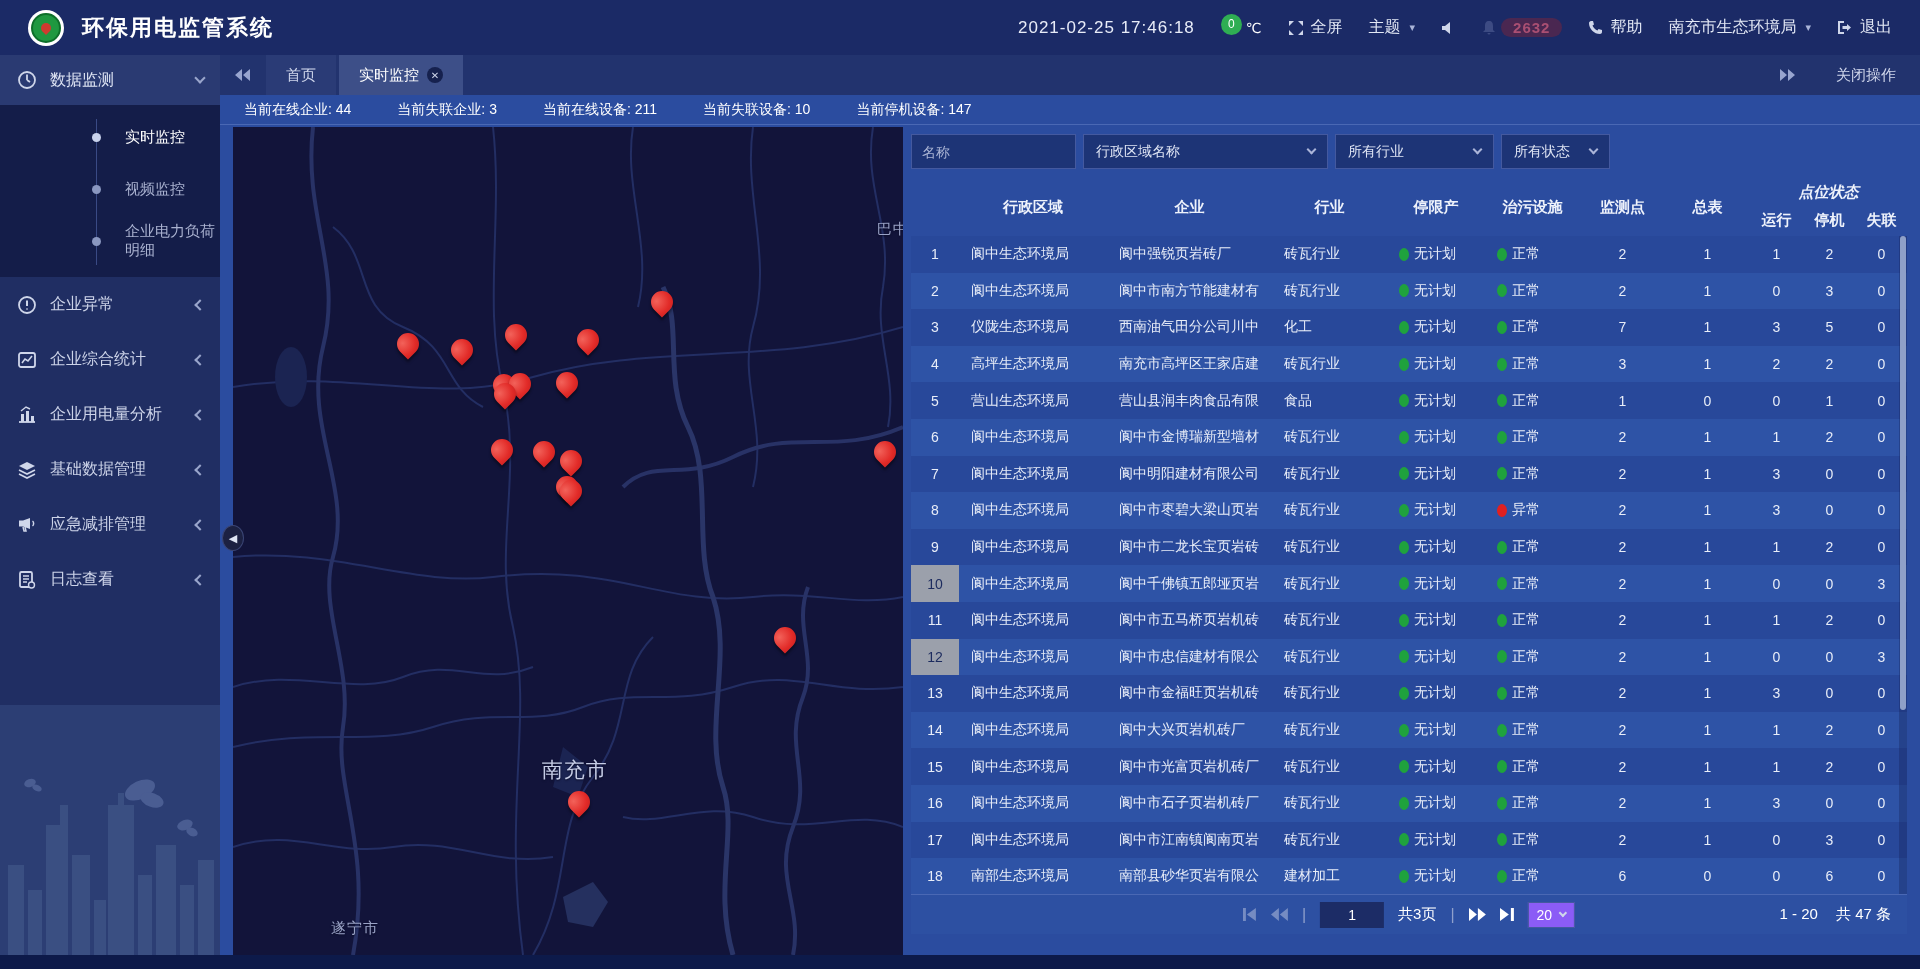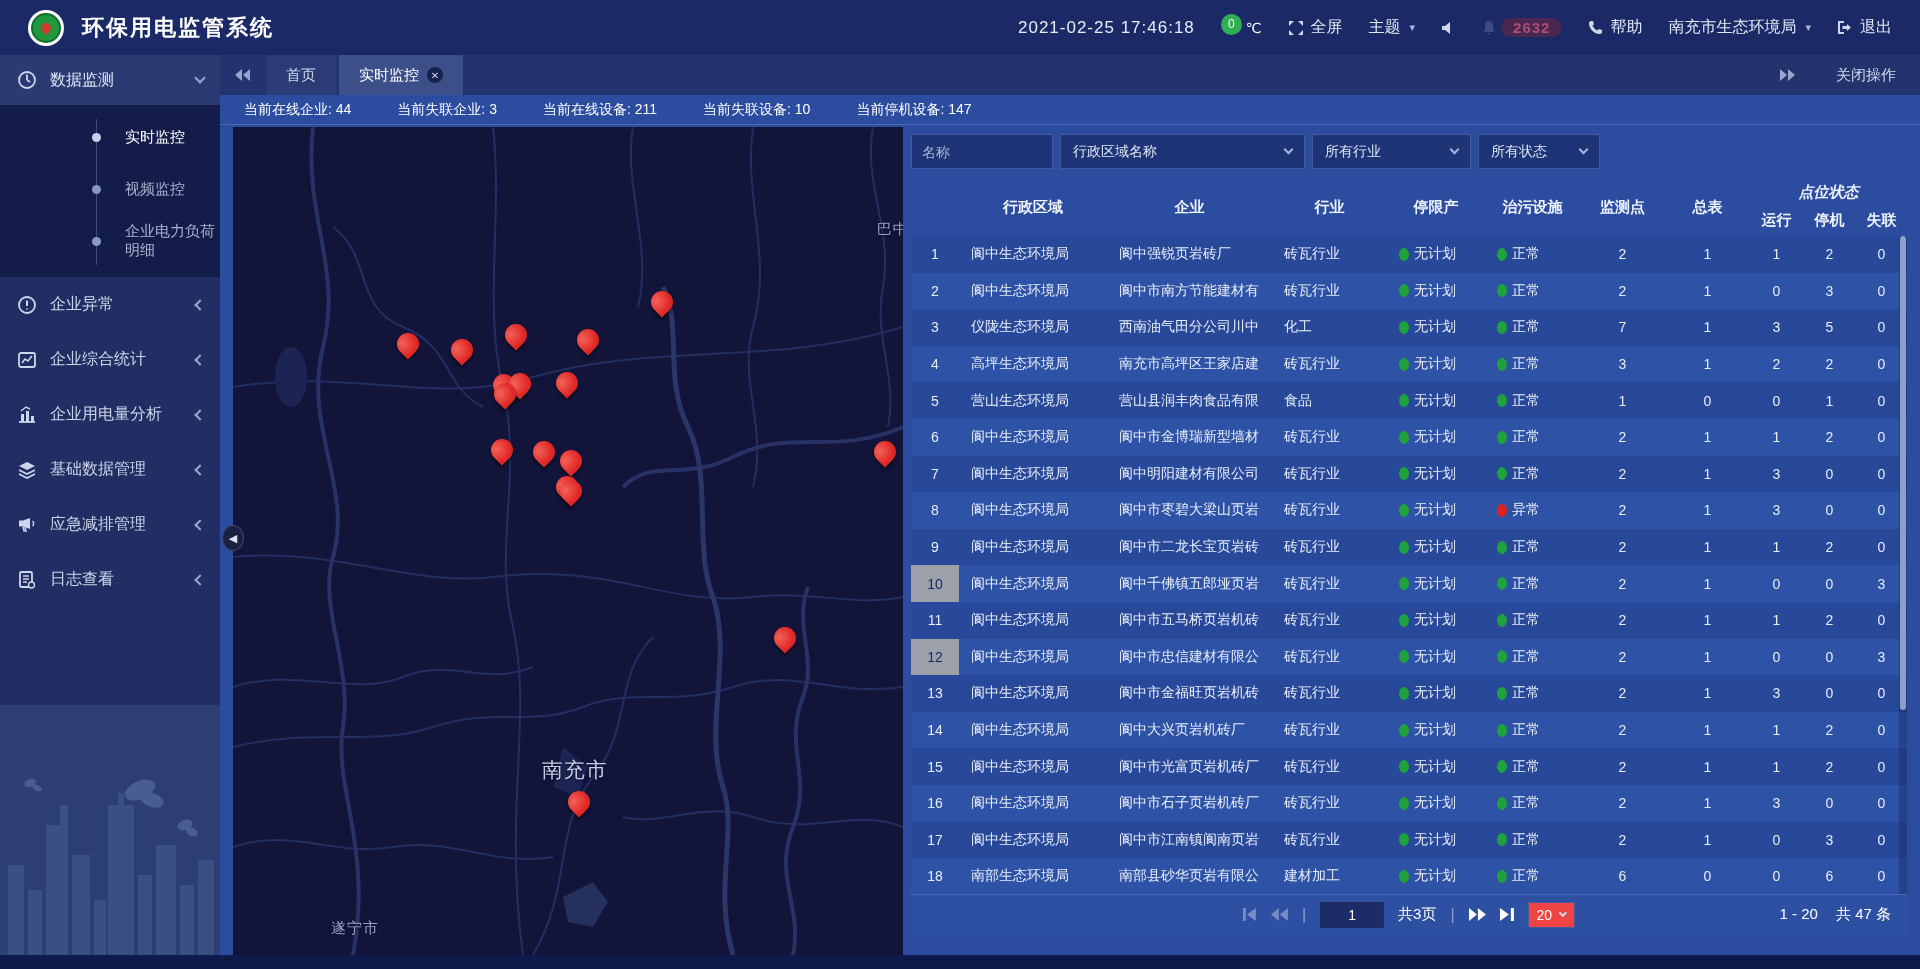--- a/index.html
+++ b/index.html
@@ -80,21 +80,21 @@
     background:radial-gradient(circle at 35% 30%, #f2625a, #e22b28 60%, #c21d1d);
     border-radius:50% 50% 50% 0; transform:rotate(-45deg);
     box-shadow:-2px 2px 3px rgba(0,0,0,.45); cursor:pointer; }
   .collapse-handle { position:absolute; left:2px; top:400px; width:22px; height:26px; background:#1c2142;
     border:1px solid #3a4574; border-radius:50%; color:#dfe5f4; font-size:11px;
     display:flex; align-items:center; justify-content:center; cursor:pointer; z-index:5; }
 
   
   .right-panel { flex:1; min-width:0; display:flex; flex-direction:column; position:relative; }
   .filter-row { display:flex; gap:7px; margin:7px 0 9px 0; flex:none; }
-  .f-input { width:142px; height:35px; background:#1d3476; border:1px solid #44599f; color:#cfd6ea;
+  .f-input { width:165px; height:35px; background:#1d3476; border:1px solid #44599f; color:#cfd6ea;
     font-size:14px; padding:0 10px; font-family:inherit; }
   .f-input::placeholder { color:#aab4d4; }
   .f-select { height:35px; background:#1d3476; border:1px solid #44599f; color:#dfe5f4; font-size:14px;
     display:flex; align-items:center; justify-content:space-between; padding:0 12px; cursor:pointer; }
   .f-select .chev { width:7px; height:7px; border-color:#aab4d8; transform:rotate(45deg); margin-top:-4px; }
 
   .table-wrap { flex:1; min-height:0; display:flex; flex-direction:column; overflow:hidden; position:relative; }
   .thead { display:grid; grid-template-columns:48px 148px 165px 115px 98px 95px 85px 85px 53px 53px 51px;
     grid-template-rows:26px 32px; flex:none; color:#eef2fb; font-weight:bold; font-size:15px; }
   .thead .h { grid-row:1 / span 2; display:flex; align-items:center; justify-content:center; }
@@ -116,21 +116,21 @@
   .scroll-thumb { position:absolute; top:0; left:1px; width:6px; height:72%; border-radius:3px; background:#8fa0c8; }
 
   .pagebar { height:40px; flex:none; margin-bottom:21px; background:#2d50a2; border-top:1px solid #4a68b4;
     display:flex; align-items:center; color:#fff; font-size:15px; position:relative; }
   .page-center { position:absolute; left:50%; transform:translateX(-50%); display:flex; align-items:center; gap:14px; }
   .pg-ico { display:flex; align-items:center; cursor:pointer; }
   .pg-ico.dim { opacity:.45; }
   .pg-sep { color:#8fa0cc; font-size:16px; }
   .page-input { width:64px; height:26px; background:#1c2c66; border:none; color:#fff; text-align:center;
     font-size:14px; font-family:inherit; }
-  .size-select { height:26px; background:#ef4444; border:1px solid #44599f; color:#fff; font-size:14px;
+  .size-select { height:26px; background:#8b5cf6; border:1px solid #44599f; color:#fff; font-size:14px;
     display:flex; align-items:center; gap:8px; padding:0 8px; cursor:pointer; }
   .size-select .chev { width:6px; height:6px; border-color:#cfd6ea; transform:rotate(45deg); margin-top:-3px; }
   .page-range { margin-left:auto; padding-right:16px; display:flex; gap:18px; }
 
   .bottom-strip { height:14px; flex:none; background:#0d1a4a; }
 </style>
 </head>
 <body>
 
 <div class="app">
@@ -411,21 +411,21 @@
           <div class="filter-row">
             <input class="f-input" placeholder="名称" style="">
             <div class="f-select" style="width:245px">
               <span>行政区域名称</span>
                 <span class="chev"></span>
             </div>
             <div class="f-select" style="width:159px">
               <span>所有行业</span>
                 <span class="chev"></span>
             </div>
-            <div class="f-select" style="width:122px">
+            <div class="f-select" style="width:109px">
               <span>所有状态</span>
                 <span class="chev"></span>
             </div>
           </div>
 
           <div class="table-wrap">
             <div class="thead" id="thead">
                 <div class="h"></div>
                 <div class="h">行政区域</div>
                 <div class="h">企业</div>

